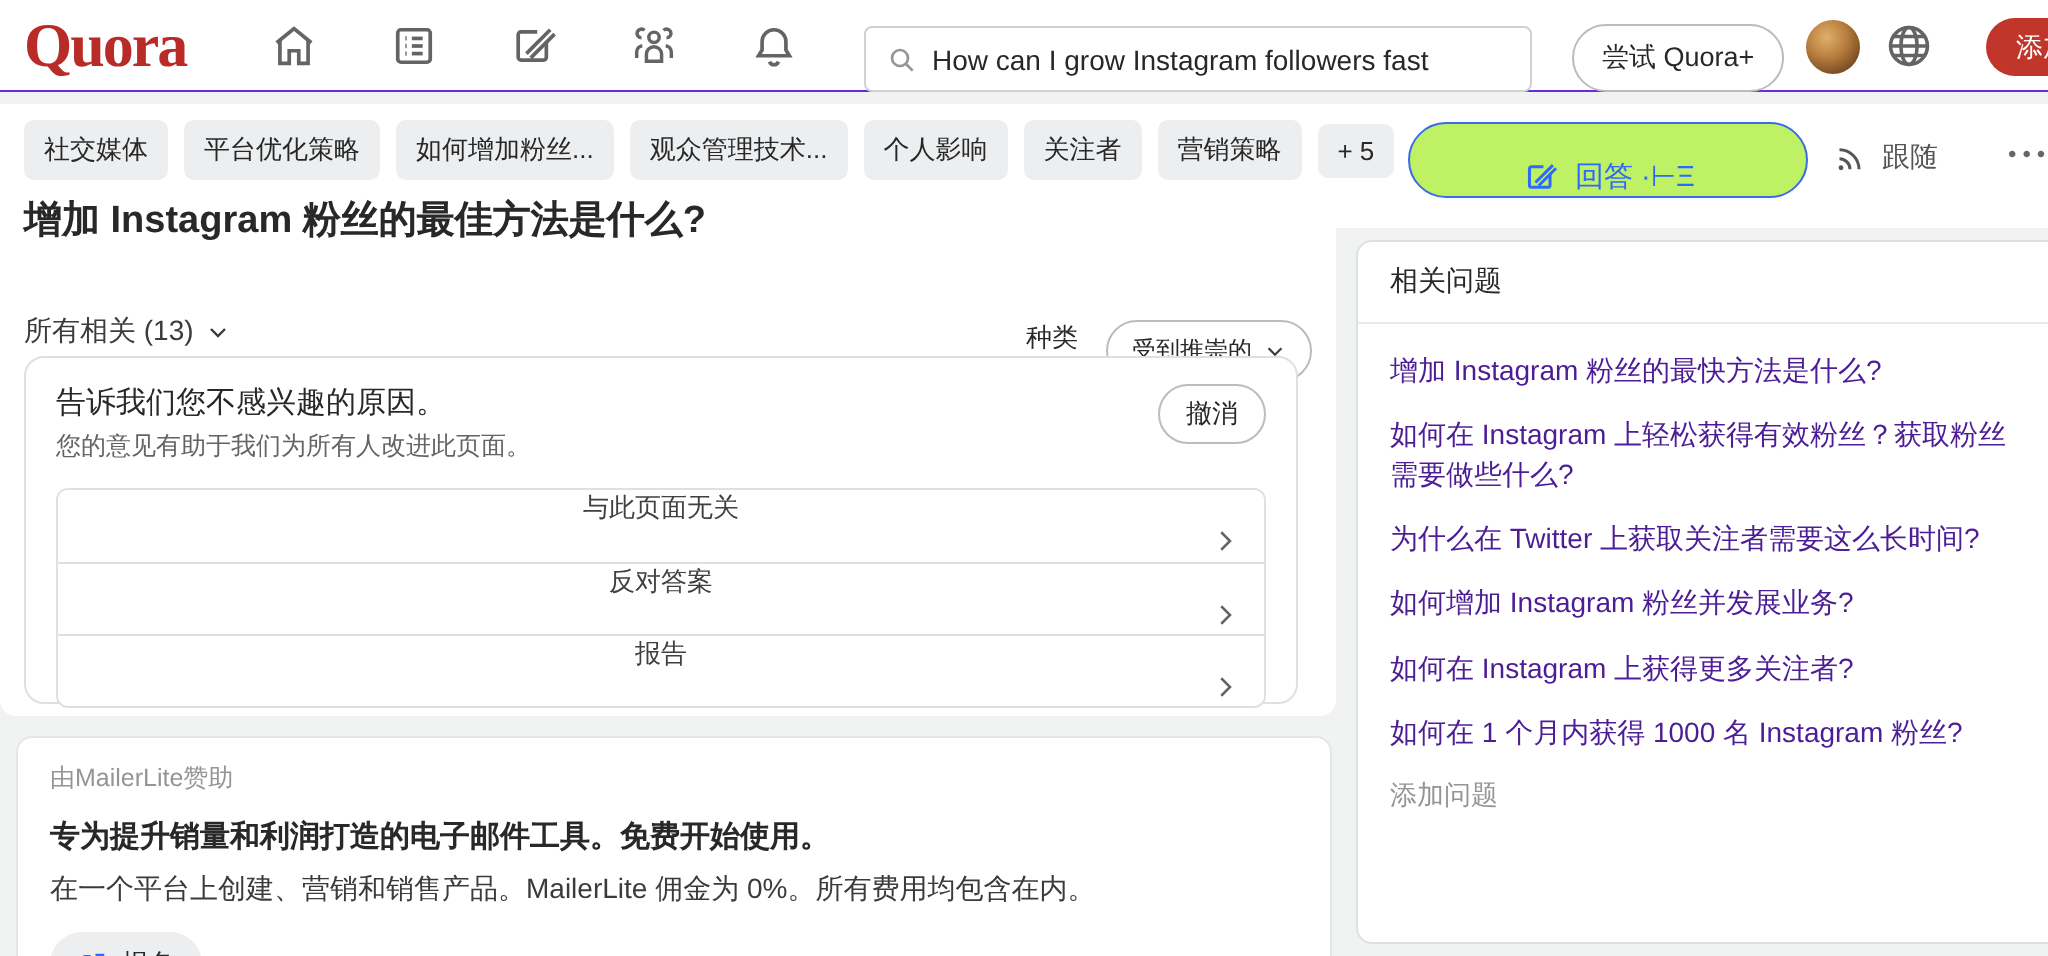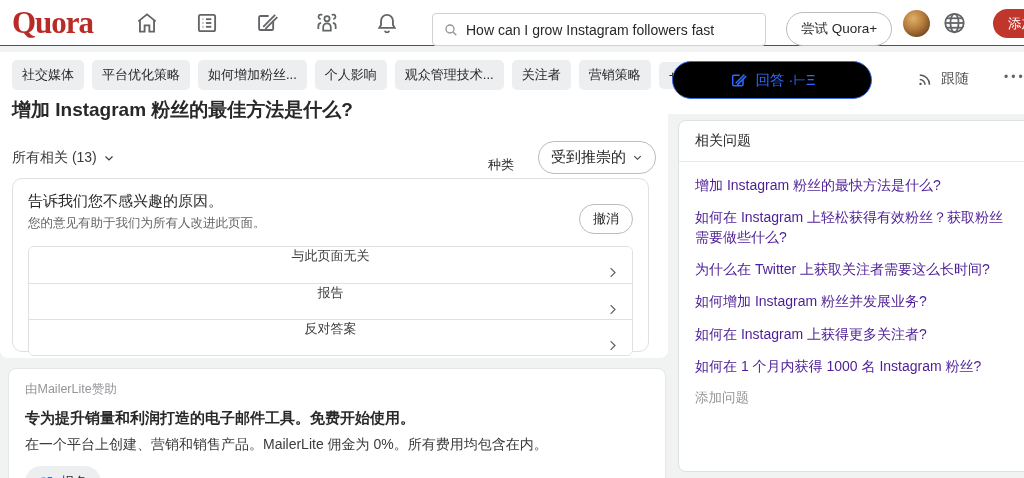--- a/index.html
+++ b/index.html
@@ -55,56 +55,55 @@
 
   
   .tags-row { position:absolute; left:12px; top:60px; display:flex; gap:8px; align-items:center; }
   .tag {
     background:#eceeef; border-radius:5px; padding:6px 10px; font-size:13px;
     color:#282829; white-space:nowrap; cursor:pointer;
   }
 
   
   .answer-btn {
-    position:absolute; left:672px; top:61px; width:200px; height:38px;
-    border:1.5px solid #3b6be8; border-radius:19px; background:#000000;
-    display:flex; align-items:center; justify-content:center; gap:8px;
+    position:absolute; left:704px; top:61px; width:200px; height:38px;
+    border:1.5px solid #3b6be8; border-radius:19px; background:#bef264;
+    display:flex; align-items:flex-end; justify-content:center; gap:8px;
     color:#2e69ff; font-size:14.5px; cursor:pointer;
     font-family:"Liberation Sans","DejaVu Sans",sans-serif;
   }
   .follow-btn {
     position:absolute; left:916px; top:70px; display:flex; align-items:center; gap:7px;
     color:#545557; font-size:14px; cursor:pointer;
   }
   .more-btn { position:absolute; left:1004px; top:70px; color:#63666a; font-size:12px; letter-spacing:3px; cursor:pointer; }
 
   
   .q-title { position:absolute; left:12px; top:97px; width:645px; font-size:19px; font-weight:700; color:#282829; }
   .filter-row { position:absolute; left:12px; top:141px; width:644px; display:flex; align-items:center; }
   .all-related { display:flex; align-items:center; gap:6px; font-size:14px; color:#3a3b3c; cursor:pointer; }
-  .sort-wrap { margin-left:auto; display:flex; align-items:flex-end; gap:24px; }
+  .sort-wrap { margin-left:auto; display:flex; align-items:flex-start; gap:14px;margin-top:19px; }
   .sort-label { font-size:13px; color:#282829; }
   .sort-pill {
     border:1px solid #babcbe; border-radius:16px; padding:6px 12px; background:#fff;
-    font-size:15px; color:#282829; display:flex; align-items:center; gap:6px; cursor:pointer;
+    font-size:12px; color:#282829; display:flex; align-items:center; gap:6px; cursor:pointer;
   }
 
   
   .feedback-card {
     position:absolute; left:12px; top:178px; width:637px; height:174px;
     background:#fff; border:1px solid #dee0e1; border-radius:10px; padding:13px 15px;
   }
   .fb-head { display:flex; align-items:flex-start; }
   .fb-title { font-size:15px; color:#282829; }
   .fb-sub { font-size:12.5px; color:#636466; margin-top:4px; }
   .undo-btn {
     margin-left:auto; border:1px solid #babcbe; border-radius:15px; background:#fff;
     font-size:13px; color:#282829; padding:5px 13px; cursor:pointer;
     font-family:"Liberation Sans","DejaVu Sans",sans-serif;
-    margin-top:12px;
   }
   .fb-options { margin-top:12px; border:1px solid #dee0e1; border-radius:6px; overflow:hidden; }
   .fb-option {
     display:flex; align-items:center; height:36px; padding:0 12px;
     font-size:13px; color:#404040; cursor:pointer; background:#fff;flex-direction:column;
   }
   .fb-option + .fb-option { border-top:1px solid #dee0e1; }
   .fb-option .chev { margin-left:auto; display:flex; }
 
   
@@ -212,22 +211,22 @@
   <button class="add-q-btn">添加</button>
 </div>
 
 <div class="band-top"></div>
 <div class="main-sec"></div>
 
 <div class="tags-row">
   <span class="tag">社交媒体</span>
   <span class="tag">平台优化策略</span>
   <span class="tag">如何增加粉丝...</span>
+  <span class="tag">观众管理技术...</span>
   <span class="tag">个人影响</span>
-  <span class="tag">观众管理技术...</span>
   <span class="tag">关注者</span>
   <span class="tag">营销策略</span>
   <span class="tag">+ 5</span>
 </div>
 
 <button class="answer-btn">
   <span>
     <svg width="19" height="19" viewBox="0 0 24 24" fill="none" stroke="#2e69ff" stroke-width="1.9">
       <path d="M13.5 5.5 H6 a1.3 1.3 0 0 0 -1.3 1.3 v10.4 a1.3 1.3 0 0 0 1.3 1.3 h10.4 a1.3 1.3 0 0 0 1.3 -1.3 V10"></path>
       <path d="M8.5 15.5 L19.5 4.5"></path>
@@ -281,29 +280,29 @@
   <div class="fb-options">
     <div class="fb-option">
       <span>与此页面无关</span>
       <span class="chev">
         <svg width="15" height="15" viewBox="0 0 24 24" fill="none" stroke="#636466" stroke-width="2">
             <polyline points="9,5 16,12 9,19"></polyline>
           </svg>
       </span>
     </div>
     <div class="fb-option">
-      <span>报告</span>
+      <span>反对答案</span>
       <span class="chev">
         <svg width="15" height="15" viewBox="0 0 24 24" fill="none" stroke="#636466" stroke-width="2">
             <polyline points="9,5 16,12 9,19"></polyline>
           </svg>
       </span>
     </div>
     <div class="fb-option">
-      <span>反对答案</span>
+      <span>报告</span>
       <span class="chev">
         <svg width="15" height="15" viewBox="0 0 24 24" fill="none" stroke="#636466" stroke-width="2">
             <polyline points="9,5 16,12 9,19"></polyline>
           </svg>
       </span>
     </div>
   </div>
 </div>
 
 <div class="ad-card">

